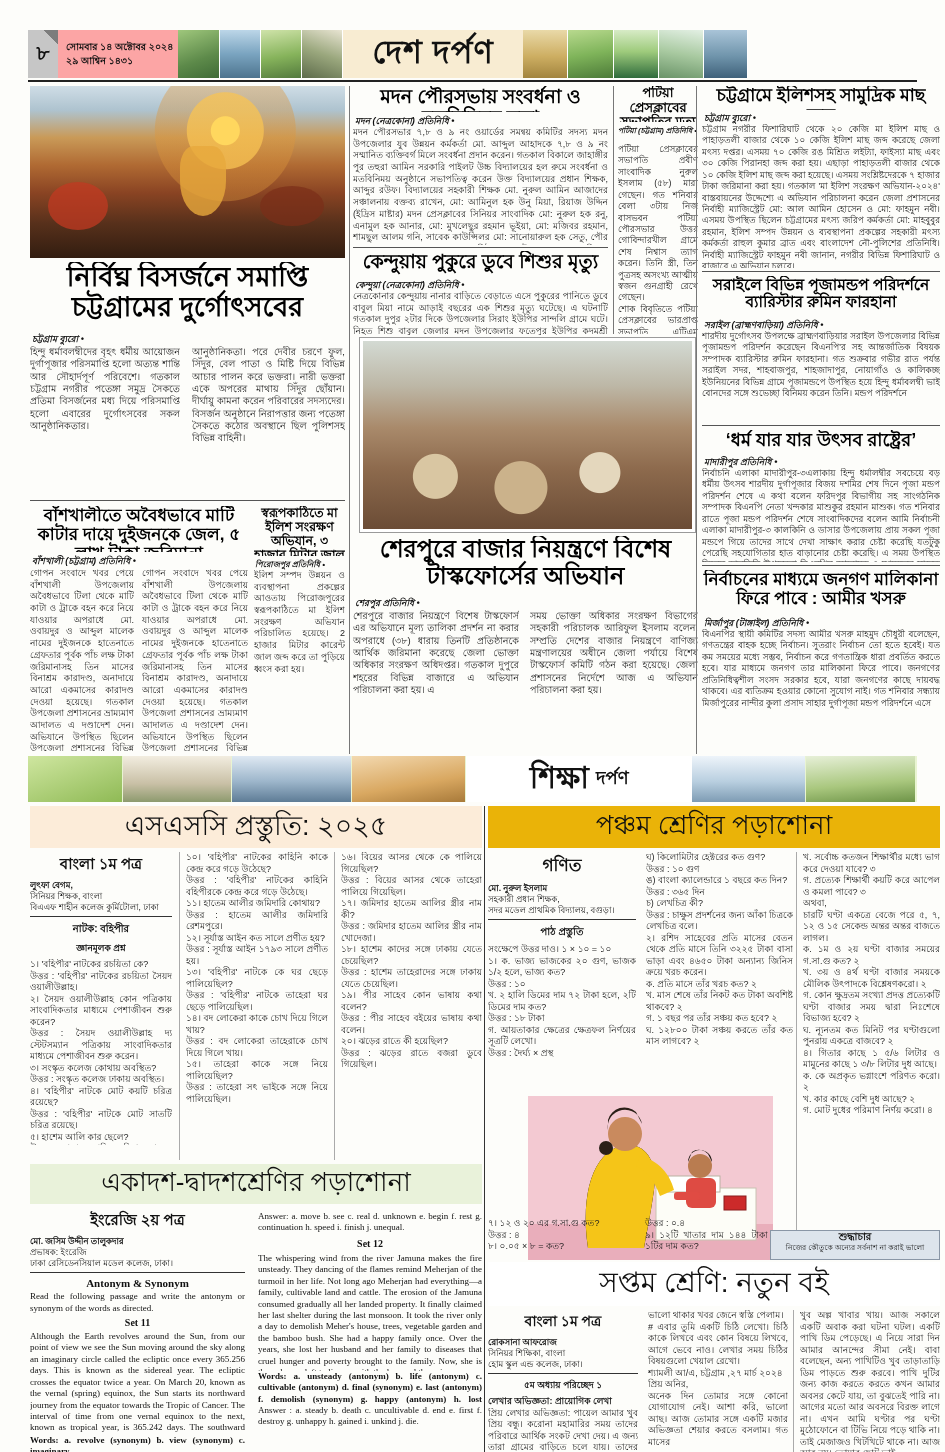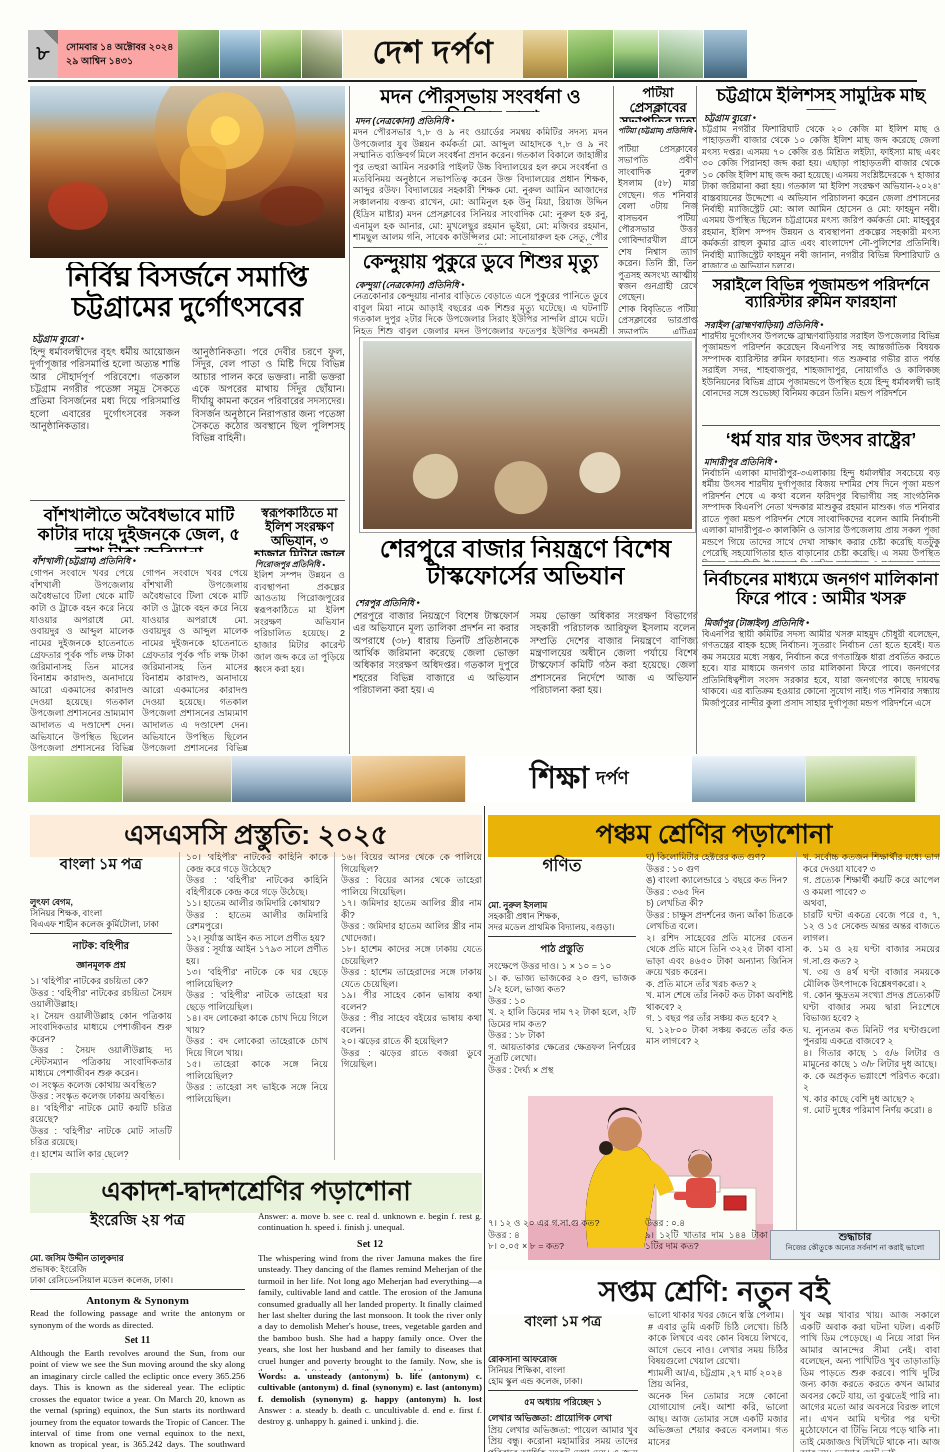--- a/index.html
+++ b/index.html
@@ -39,23 +39,23 @@
      linear-gradient(180deg,#d3dad3 0%,#bdb7a6 24%,#a98a6b 46%,#8d6a4d 68%,#6b4c36 100%);
      border:3px solid #fff;outline:1px solid #9a9a9a;box-sizing:border-box;}
 
   
   .edu-banner{position:absolute;left:28px;top:756px;width:889px;height:46px;display:flex;
      background:linear-gradient(180deg,#b5d96e,#8cc63f);overflow:hidden;}
   .ebtile{height:46px;border-right:1px solid #e9f4d2;}
   .eb-panel{background:#fff;display:flex;align-items:center;justify-content:center;gap:7px;padding:0 14px;}
   .eb-main{font-size:30px;font-weight:bold;}
   .eb-sub{font-size:18px;font-weight:bold;}
-  .sec-head{position:absolute;font-weight:bold;text-align:center;display:flex;align-items:center;justify-content:center;margin-top:9px;}
+  .sec-head{position:absolute;font-weight:normal;text-align:center;display:flex;align-items:center;justify-content:center;}
   .subj{font-weight:bold;text-align:center;}
-  .credit{font-size:8.5px;font-weight:bold;line-height:1.3;border-bottom:1px solid #333;padding-bottom:3px;margin:20px 0 4px;}
+  .credit{font-size:8.5px;font-weight:bold;line-height:1.3;border-bottom:1px solid #333;padding-bottom:3px;margin:3px 0 4px;}
   .topicline{font-weight:bold;text-align:center;font-size:10px;margin:3px 0;}
   .ebody{font-size:9px;line-height:1.28;text-align:justify;white-space:pre-line;color:#1c1c1c;overflow:hidden;}
   .eng{font-family:"Liberation Serif","DejaVu Serif",serif;font-size:9px;line-height:1.27;text-align:justify;white-space:pre-line;overflow:hidden;}
   .engc{font-family:"Liberation Serif","DejaVu Serif",serif;font-weight:bold;text-align:center;}
   .integrity{position:absolute;left:770px;top:1230px;width:170px;height:30px;background:#dde4ec;
      border:1px solid #8a96a6;box-sizing:border-box;text-align:center;overflow:hidden;}
   .integrity .t1{font-size:10px;font-weight:bold;line-height:1.2;}
   .integrity .t2{font-size:7.5px;line-height:1.2;}
 </style>
 </head>

